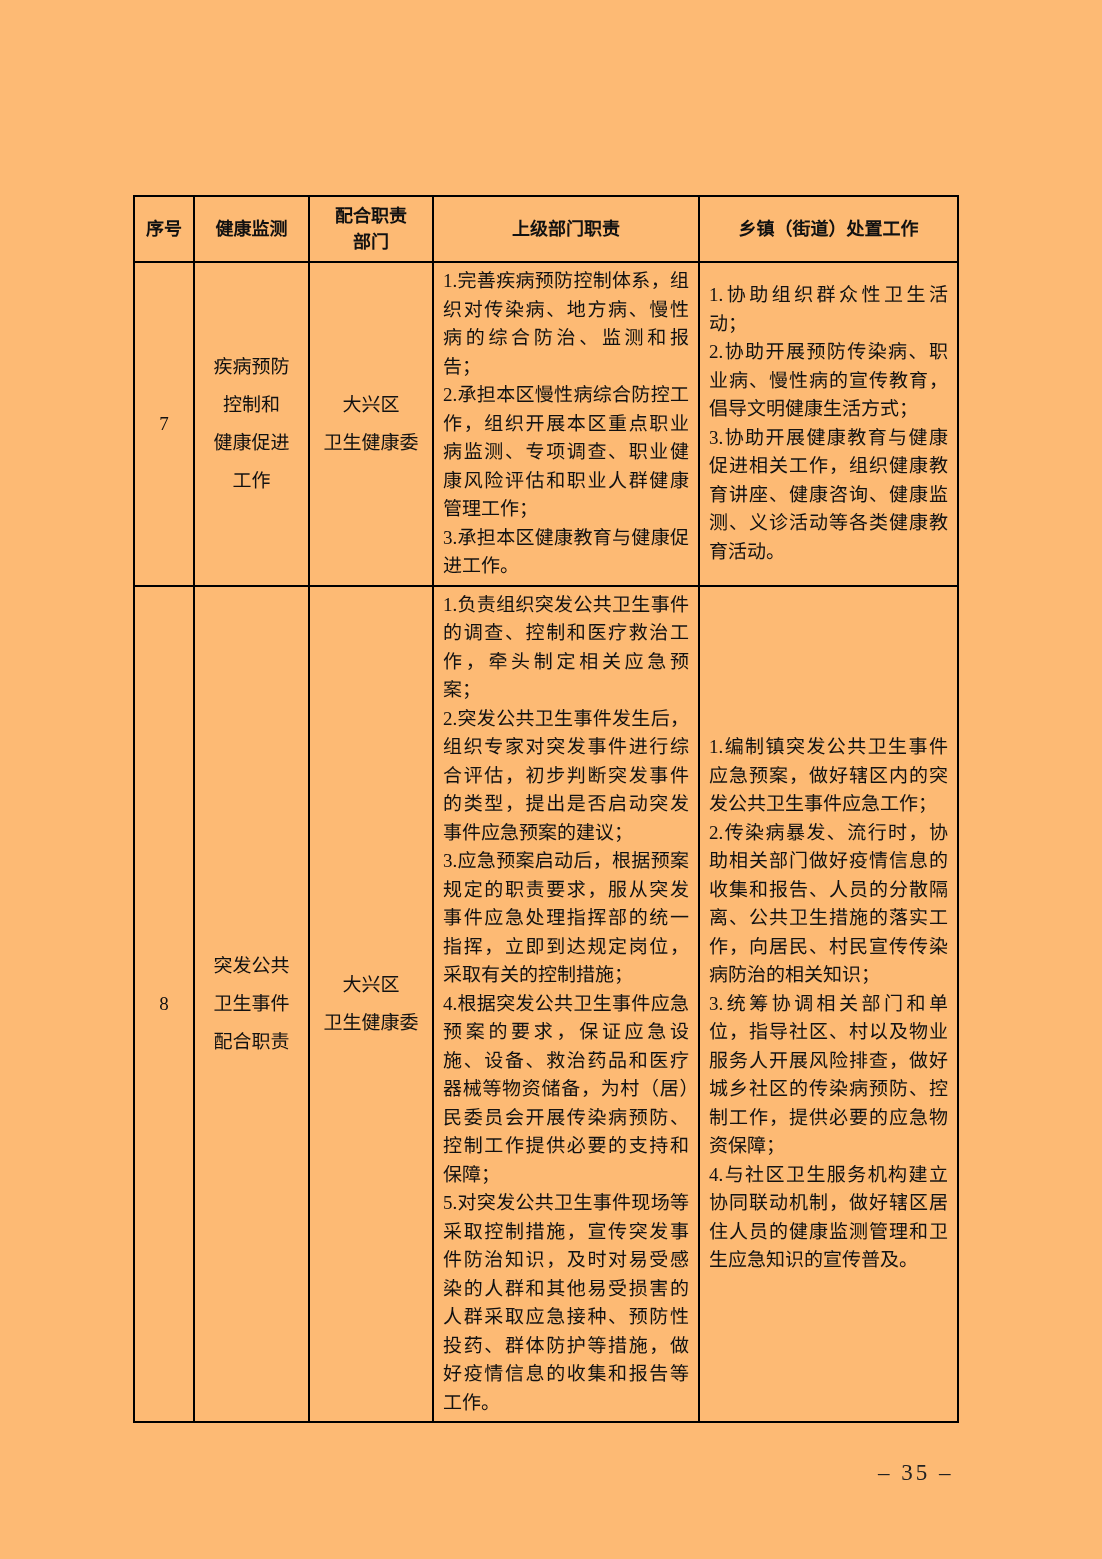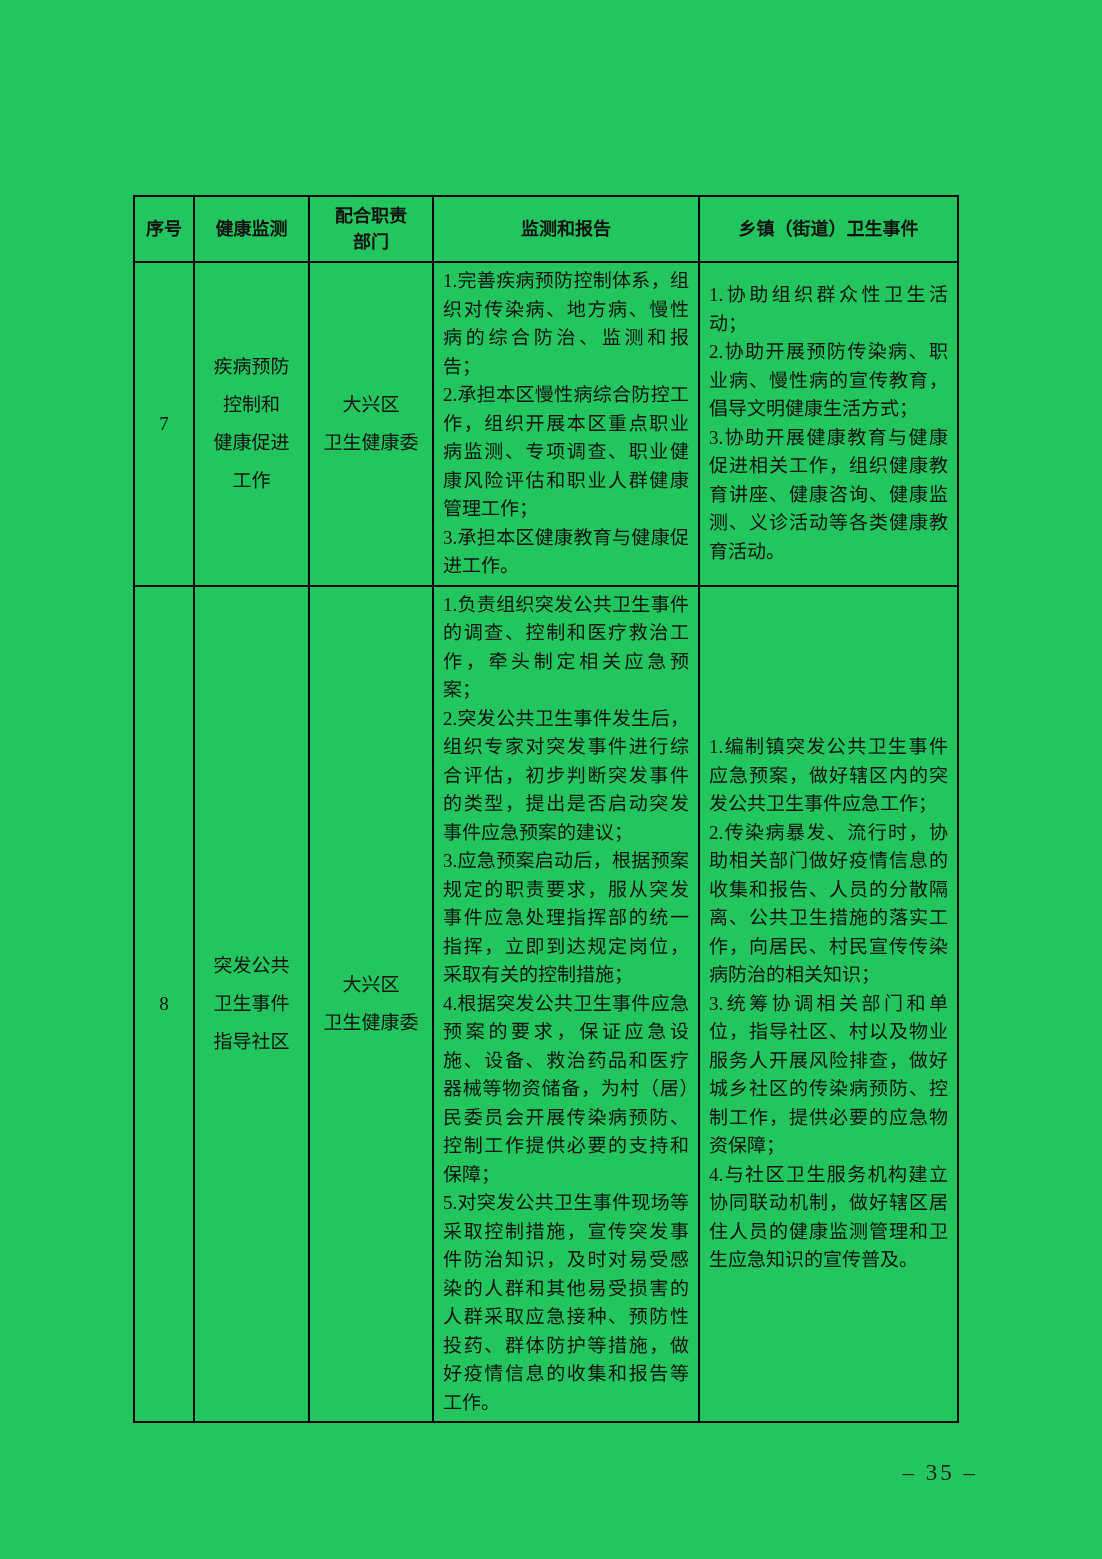--- a/index.html
+++ b/index.html
@@ -4,21 +4,21 @@
 <style>
   html, body {
     margin: 0;
     padding: 0;
     background: #ffffff;
   }
   .page {
     position: relative;
     width: 1102px;
     height: 1559px;
-    background: #22c55e;
+    background: #fdba74;
     font-family: "Liberation Serif", "DejaVu Serif", serif;
     color: #111111;
     overflow: hidden;
   }
   table.duties {
     position: absolute;
     left: 133px;
     top: 195px;
     width: 824px;
     border-collapse: collapse;
@@ -58,21 +58,21 @@
     font-size: 19px;
     line-height: 28.5px;
     white-space: pre-line;
     padding: 4px 9px;
   }
   .page-number {
     position: absolute;
     left: 878px;
     top: 1460px;
     width: 100px;
-    text-align: right;
+    text-align: left;
     font-size: 23px;
     letter-spacing: 3px;
     color: #222222;
     font-family: "Liberation Serif", "DejaVu Serif", serif;
   }
 </style>
 </head>
 <body>
 
 <div class="page">
@@ -84,22 +84,22 @@
       <col style="width:124px">
       <col style="width:266px">
       <col style="width:259px">
     </colgroup>
     <thead>
       <tr class="header-row">
         <th>序号</th>
         <th>健康监测</th>
         <th>配合职责
 部门</th>
-        <th>监测和报告</th>
-        <th>乡镇（街道）卫生事件</th>
+        <th>上级部门职责</th>
+        <th>乡镇（街道）处置工作</th>
       </tr>
     </thead>
     <tbody>
       <tr class="row-7">
         <td class="cell-center">7</td>
         <td class="cell-center">疾病预防
 控制和
 健康促进
 工作</td>
         <td class="cell-center">大兴区
@@ -108,21 +108,21 @@
 2.承担本区慢性病综合防控工作，组织开展本区重点职业病监测、专项调查、职业健康风险评估和职业人群健康管理工作；
 3.承担本区健康教育与健康促进工作。</td>
         <td class="cell-duties">1.协助组织群众性卫生活动；
 2.协助开展预防传染病、职业病、慢性病的宣传教育，倡导文明健康生活方式；
 3.协助开展健康教育与健康促进相关工作，组织健康教育讲座、健康咨询、健康监测、义诊活动等各类健康教育活动。</td>
       </tr>
       <tr class="row-8">
         <td class="cell-center">8</td>
         <td class="cell-center">突发公共
 卫生事件
-指导社区</td>
+配合职责</td>
         <td class="cell-center">大兴区
 卫生健康委</td>
         <td class="cell-duties">1.负责组织突发公共卫生事件的调查、控制和医疗救治工作，牵头制定相关应急预案；
 2.突发公共卫生事件发生后，组织专家对突发事件进行综合评估，初步判断突发事件的类型，提出是否启动突发事件应急预案的建议；
 3.应急预案启动后，根据预案规定的职责要求，服从突发事件应急处理指挥部的统一指挥，立即到达规定岗位，采取有关的控制措施；
 4.根据突发公共卫生事件应急预案的要求，保证应急设施、设备、救治药品和医疗器械等物资储备，为村（居）民委员会开展传染病预防、控制工作提供必要的支持和保障；
 5.对突发公共卫生事件现场等采取控制措施，宣传突发事件防治知识，及时对易受感染的人群和其他易受损害的人群采取应急接种、预防性投药、群体防护等措施，做好疫情信息的收集和报告等工作。</td>
         <td class="cell-duties">1.编制镇突发公共卫生事件应急预案，做好辖区内的突发公共卫生事件应急工作；
 2.传染病暴发、流行时，协助相关部门做好疫情信息的收集和报告、人员的分散隔离、公共卫生措施的落实工作，向居民、村民宣传传染病防治的相关知识；
 3.统筹协调相关部门和单位，指导社区、村以及物业服务人开展风险排查，做好城乡社区的传染病预防、控制工作，提供必要的应急物资保障；

